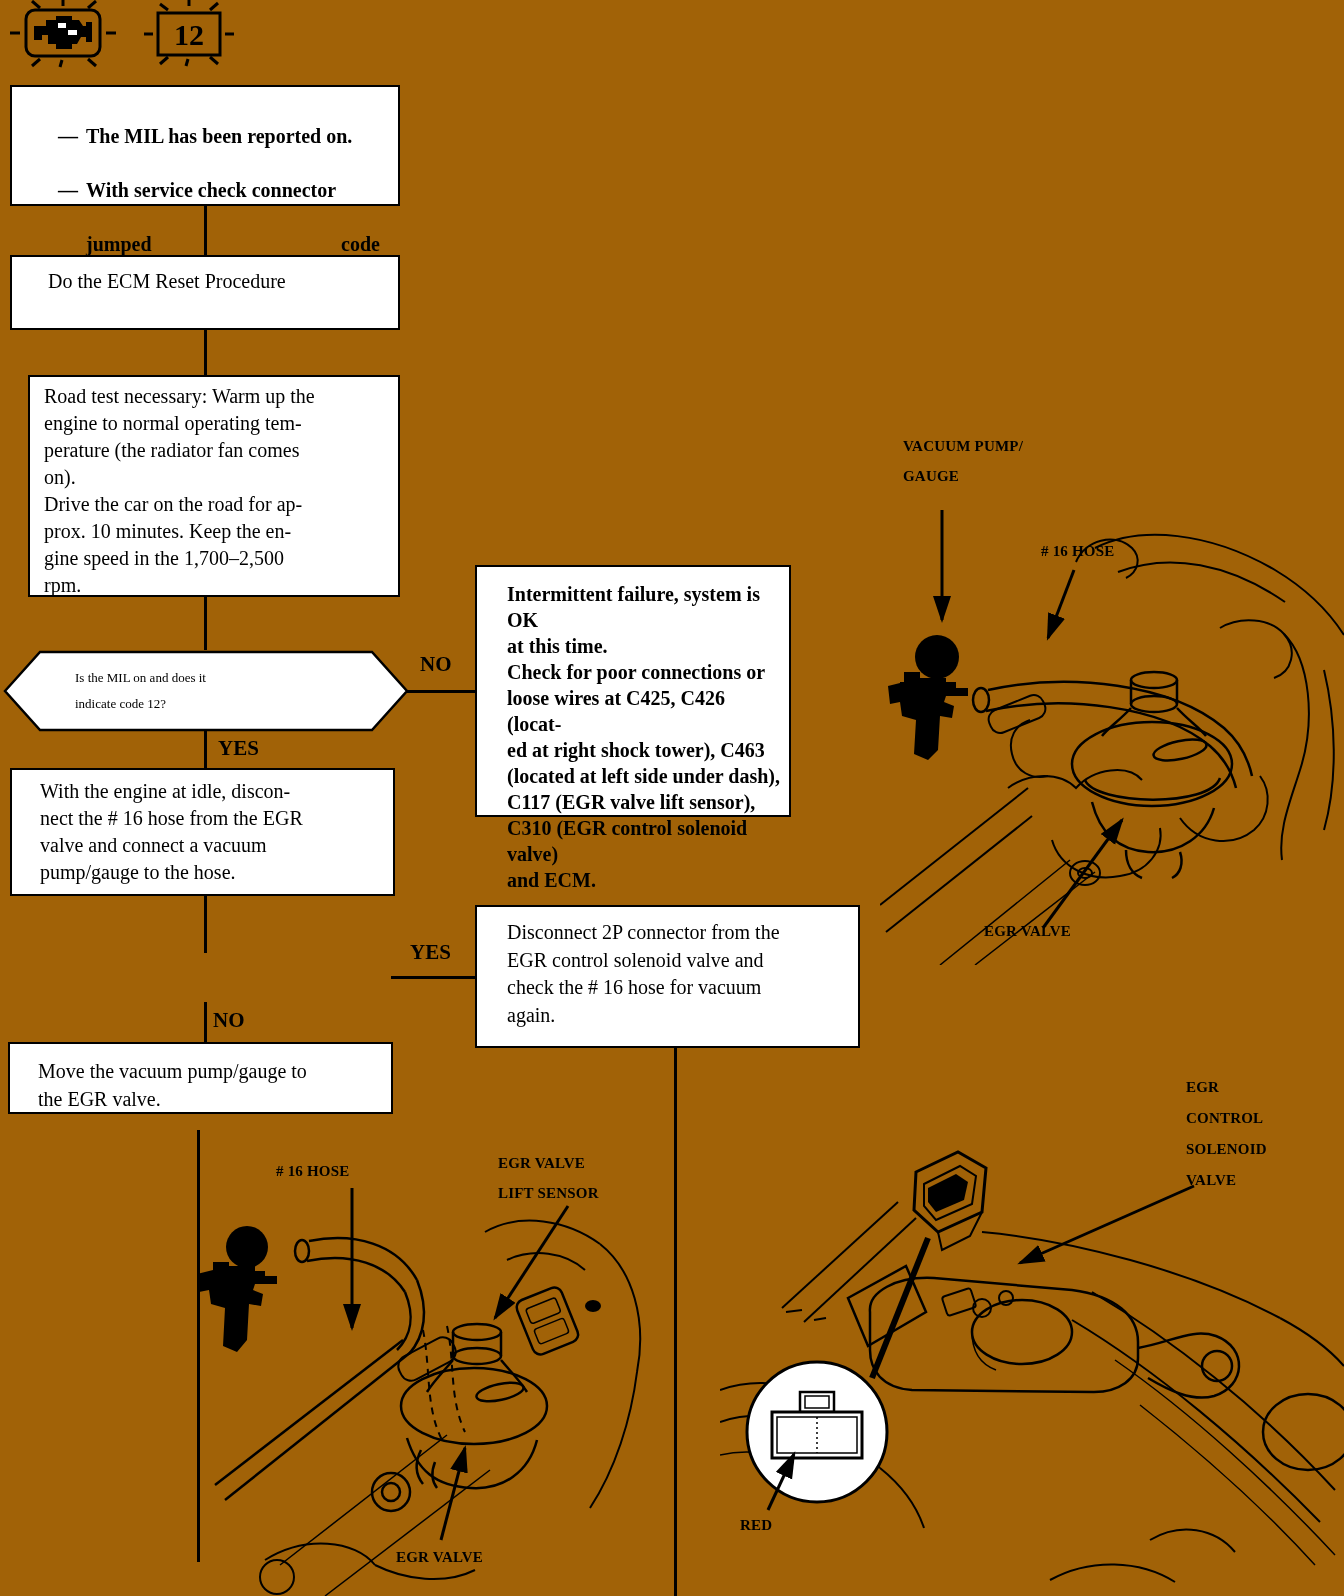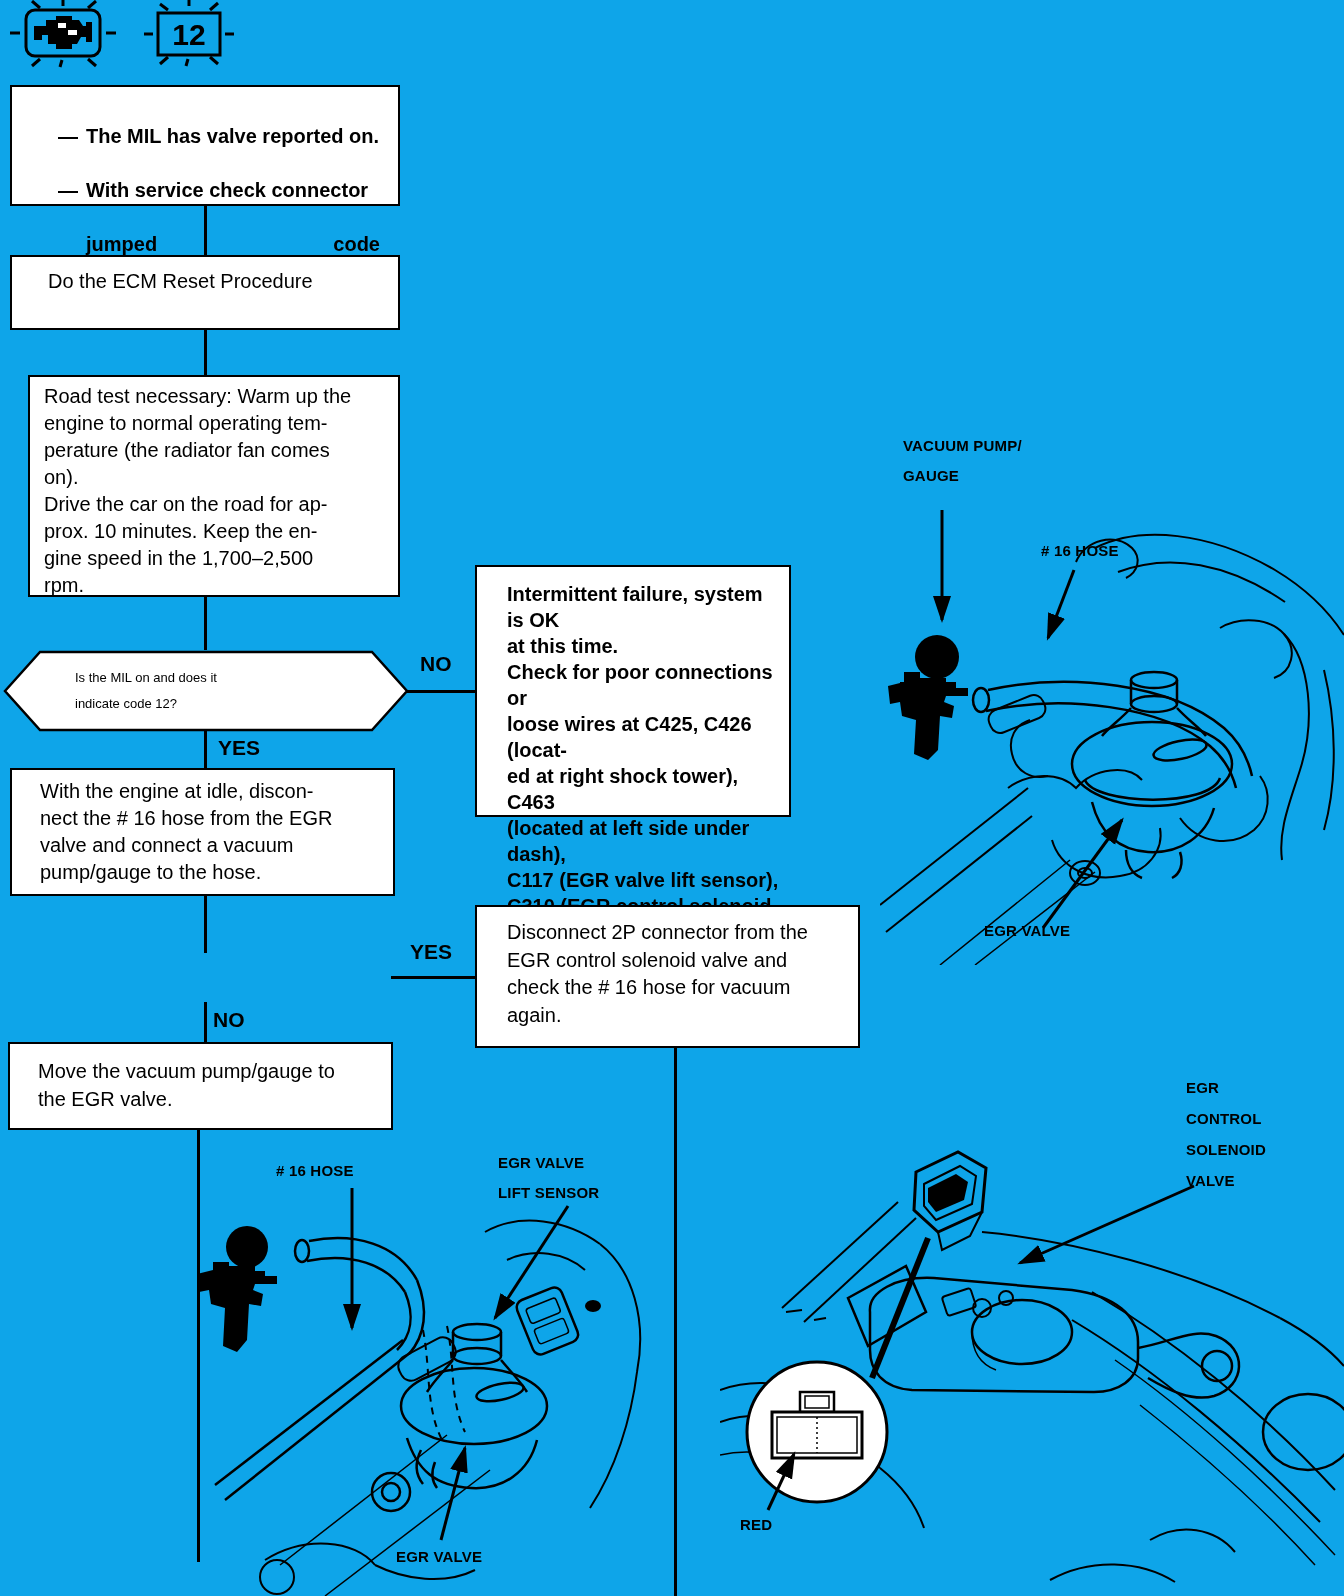--- a/index.html
+++ b/index.html
@@ -1,17 +1,17 @@
 <!DOCTYPE html>
 <html><head>
 <meta charset="utf-8">
 <style>
   html,body { margin:0; padding:0; background:#fff; }
-  .page { position:relative; width:1344px; height:1596px; background:#0ea5e9;
-          font-family:Liberation Sans, sans-serif; color:#000; overflow:hidden; }
+  .page { position:relative; width:1344px; height:1596px; background:#a16207;
+          font-family:Liberation Serif, serif; color:#000; overflow:hidden; }
   .box { position:absolute; border:2.5px solid #000; background:#fff;
          box-sizing:border-box; font-size:20px; line-height:27px;
          white-space:pre-line; }
   .bold { font-weight:bold; }
   .vline,.hline { position:absolute; background:#000; }
   .vline { width:2.5px; } .hline { height:2.5px; }
   .branch { position:absolute; font-weight:bold; font-size:21px; }
   .hex { position:absolute; }
   .hex svg { position:absolute; left:0; top:0; }
   .hex-text { position:absolute; inset:0; display:flex; align-items:center;
@@ -54,21 +54,21 @@
         <line x1="202" y1="10" x2="210" y2="3"></line>
       <line x1="181" y1="0" x2="181" y2="6"></line>
       <line x1="152" y1="64" x2="160" y2="57"></line>
         <line x1="202" y1="57" x2="210" y2="64"></line>
       <line x1="180" y1="59" x2="178" y2="66"></line>
     </g>
     <text x="181" y="45" text-anchor="middle" font-size="30" font-weight="bold" fill="#000">12</text>
   </svg>
 
   <div class="box bold" style="left:10px;top:85px;width:390px;height:121px;padding:9px 10px 0 46px;">
-    <div class="brow"><span class="bdash">—</span><span>The MIL has valve reported on.</span></div>
+    <div class="brow"><span class="bdash">—</span><span>The MIL has been reported on.</span></div>
     <div class="brow"><span class="bdash">—</span><span>With service check connector</span></div>
     <div class="jrow"><span>jumped</span><span>code</span></div>
     <div class="irow">12 is indicated.</div>
   </div>
 
   <div class="vline" style="left:204px;top:206px;height:49px;"></div>
 
   <div class="box" style="left:10px;top:255px;width:390px;height:75px;padding:11px 10px 0 36px;">Do the ECM Reset Procedure</div>
 
   <div class="vline" style="left:204px;top:330px;height:45px;"></div>
@@ -116,21 +116,21 @@
   <div class="branch" style="left:410px;top:940px;">YES</div>
   <div class="hline" style="left:391px;top:976px;width:84px;"></div>
   <div class="branch" style="left:213px;top:1008px;">NO</div>
   <div class="vline" style="left:204px;top:1002px;height:40px;"></div>
 
   <div class="box" style="left:475px;top:905px;width:385px;height:143px;padding:12px 6px 0 30px;line-height:27.5px;">Disconnect 2P connector from the
 EGR control solenoid valve and
 check the # 16 hose for vacuum
 again.</div>
 
-  <div class="box" style="left:8px;top:1042px;width:385px;height:88px;padding:13px 6px 0 28px;line-height:28px;">Move the vacuum pump/gauge to
+  <div class="box" style="left:8px;top:1042px;width:385px;height:72px;padding:13px 6px 0 28px;line-height:28px;">Move the vacuum pump/gauge to
 the EGR valve.</div>
 
   <div class="vline" style="left:197px;top:1130px;height:432px;"></div>
   <div class="vline" style="left:674px;top:1048px;height:548px;"></div>
 
   <svg class="ill" style="left:880px;top:420px;" width="464" height="545" viewBox="0 0 464 545">
     <defs>
       <marker id="ah1" markerWidth="10" markerHeight="8" refX="8" refY="3" orient="auto" markerUnits="strokeWidth">
         <path d="M0,0 L9,3 L0,6 Z" fill="#000"></path>
       </marker>

